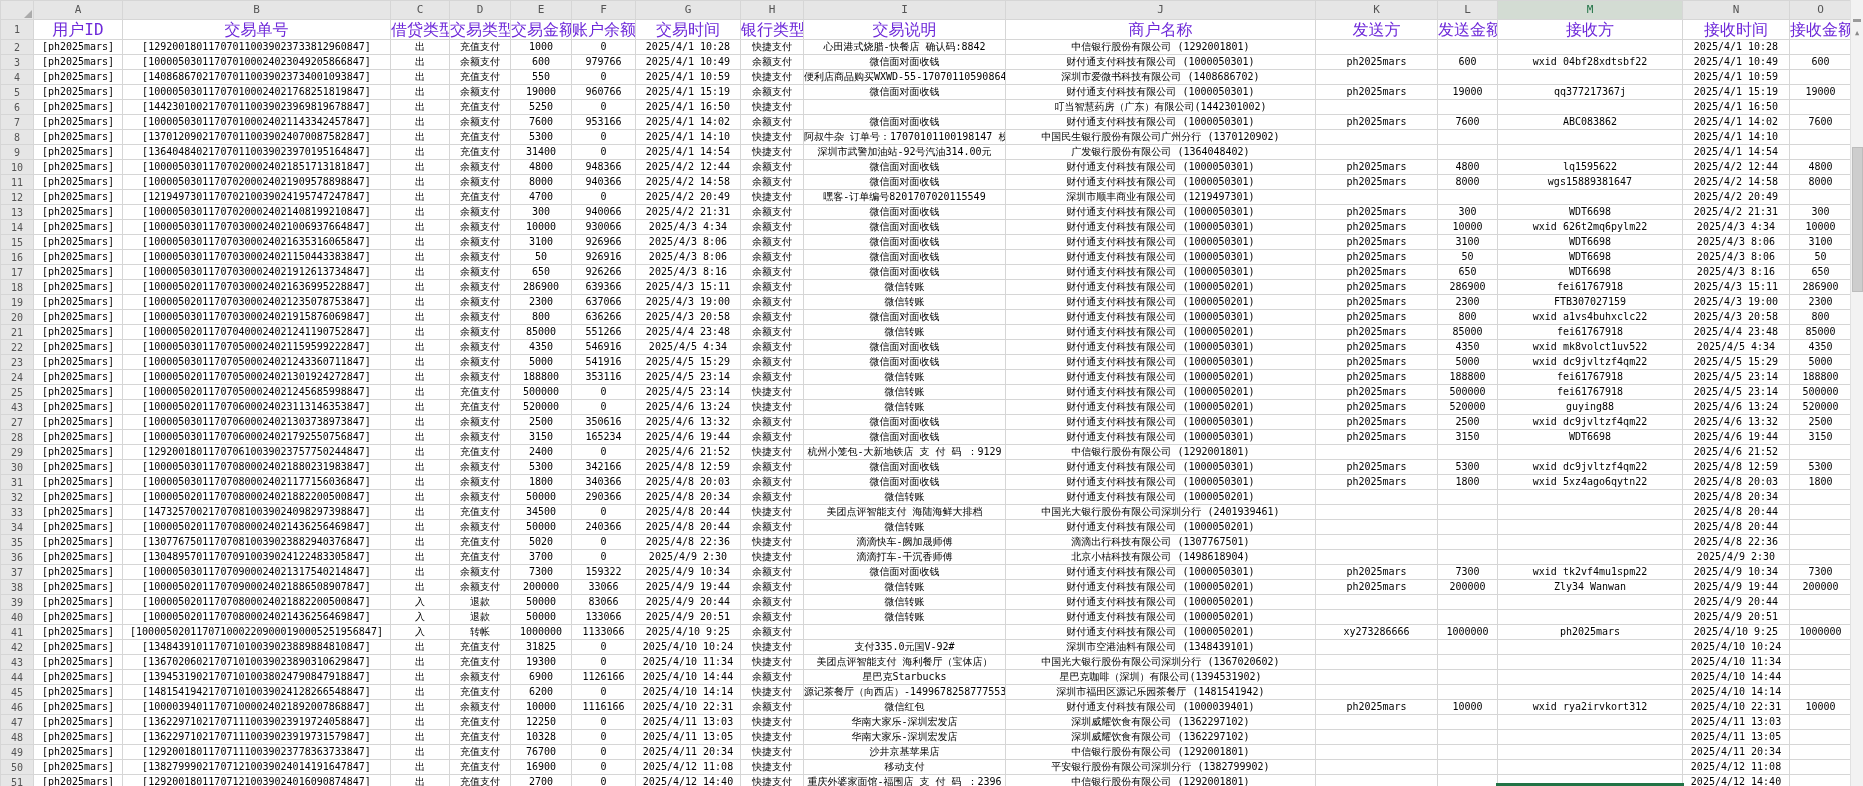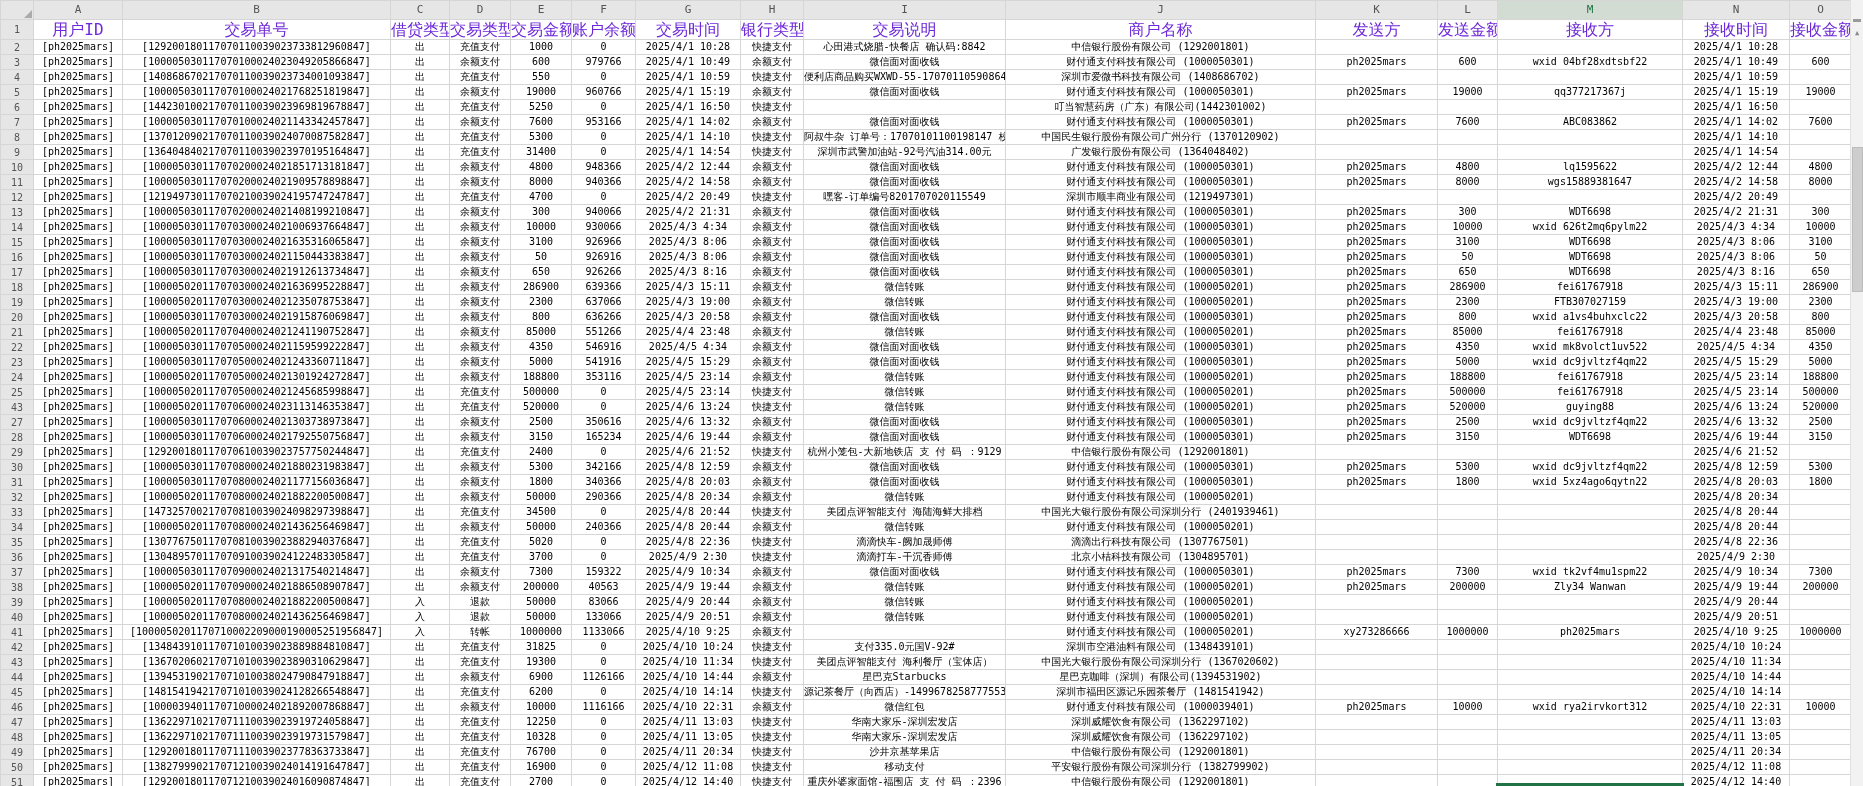--- a/index.html
+++ b/index.html
@@ -709,21 +709,21 @@
           <th class="hdr rownum">36</th>
           <td class="cell">[ph2025mars]</td>
           <td class="cell">[130489570117070910039024122483305847]</td>
           <td class="cell">出</td>
           <td class="cell">充值支付</td>
           <td class="cell">3700</td>
           <td class="cell">0</td>
           <td class="cell">2025/4/9 2:30</td>
           <td class="cell">快捷支付</td>
           <td class="cell">滴滴打车-干沉香师傅</td>
-          <td class="cell">北京小桔科技有限公司 (1304895701)</td>
+          <td class="cell">北京小桔科技有限公司 (1498618904)</td>
           <td class="cell"></td>
           <td class="cell"></td>
           <td class="cell"></td>
           <td class="cell">2025/4/9 2:30</td>
           <td class="cell"></td>
         </tr>
         <tr class="data-row">
           <th class="hdr rownum">37</th>
           <td class="cell">[ph2025mars]</td>
           <td class="cell">[100005030117070900024021317540214847]</td>
@@ -741,21 +741,21 @@
           <td class="cell">2025/4/9 10:34</td>
           <td class="cell">7300</td>
         </tr>
         <tr class="data-row">
           <th class="hdr rownum">38</th>
           <td class="cell">[ph2025mars]</td>
           <td class="cell">[100005020117070900024021886508907847]</td>
           <td class="cell">出</td>
           <td class="cell">余额支付</td>
           <td class="cell">200000</td>
-          <td class="cell">40563</td>
+          <td class="cell">33066</td>
           <td class="cell">2025/4/9 19:44</td>
           <td class="cell">余额支付</td>
           <td class="cell">微信转账</td>
           <td class="cell">财付通支付科技有限公司 (1000050201)</td>
           <td class="cell">ph2025mars</td>
           <td class="cell">200000</td>
           <td class="cell">Zly34 Wanwan</td>
           <td class="cell">2025/4/9 19:44</td>
           <td class="cell">200000</td>
         </tr>

